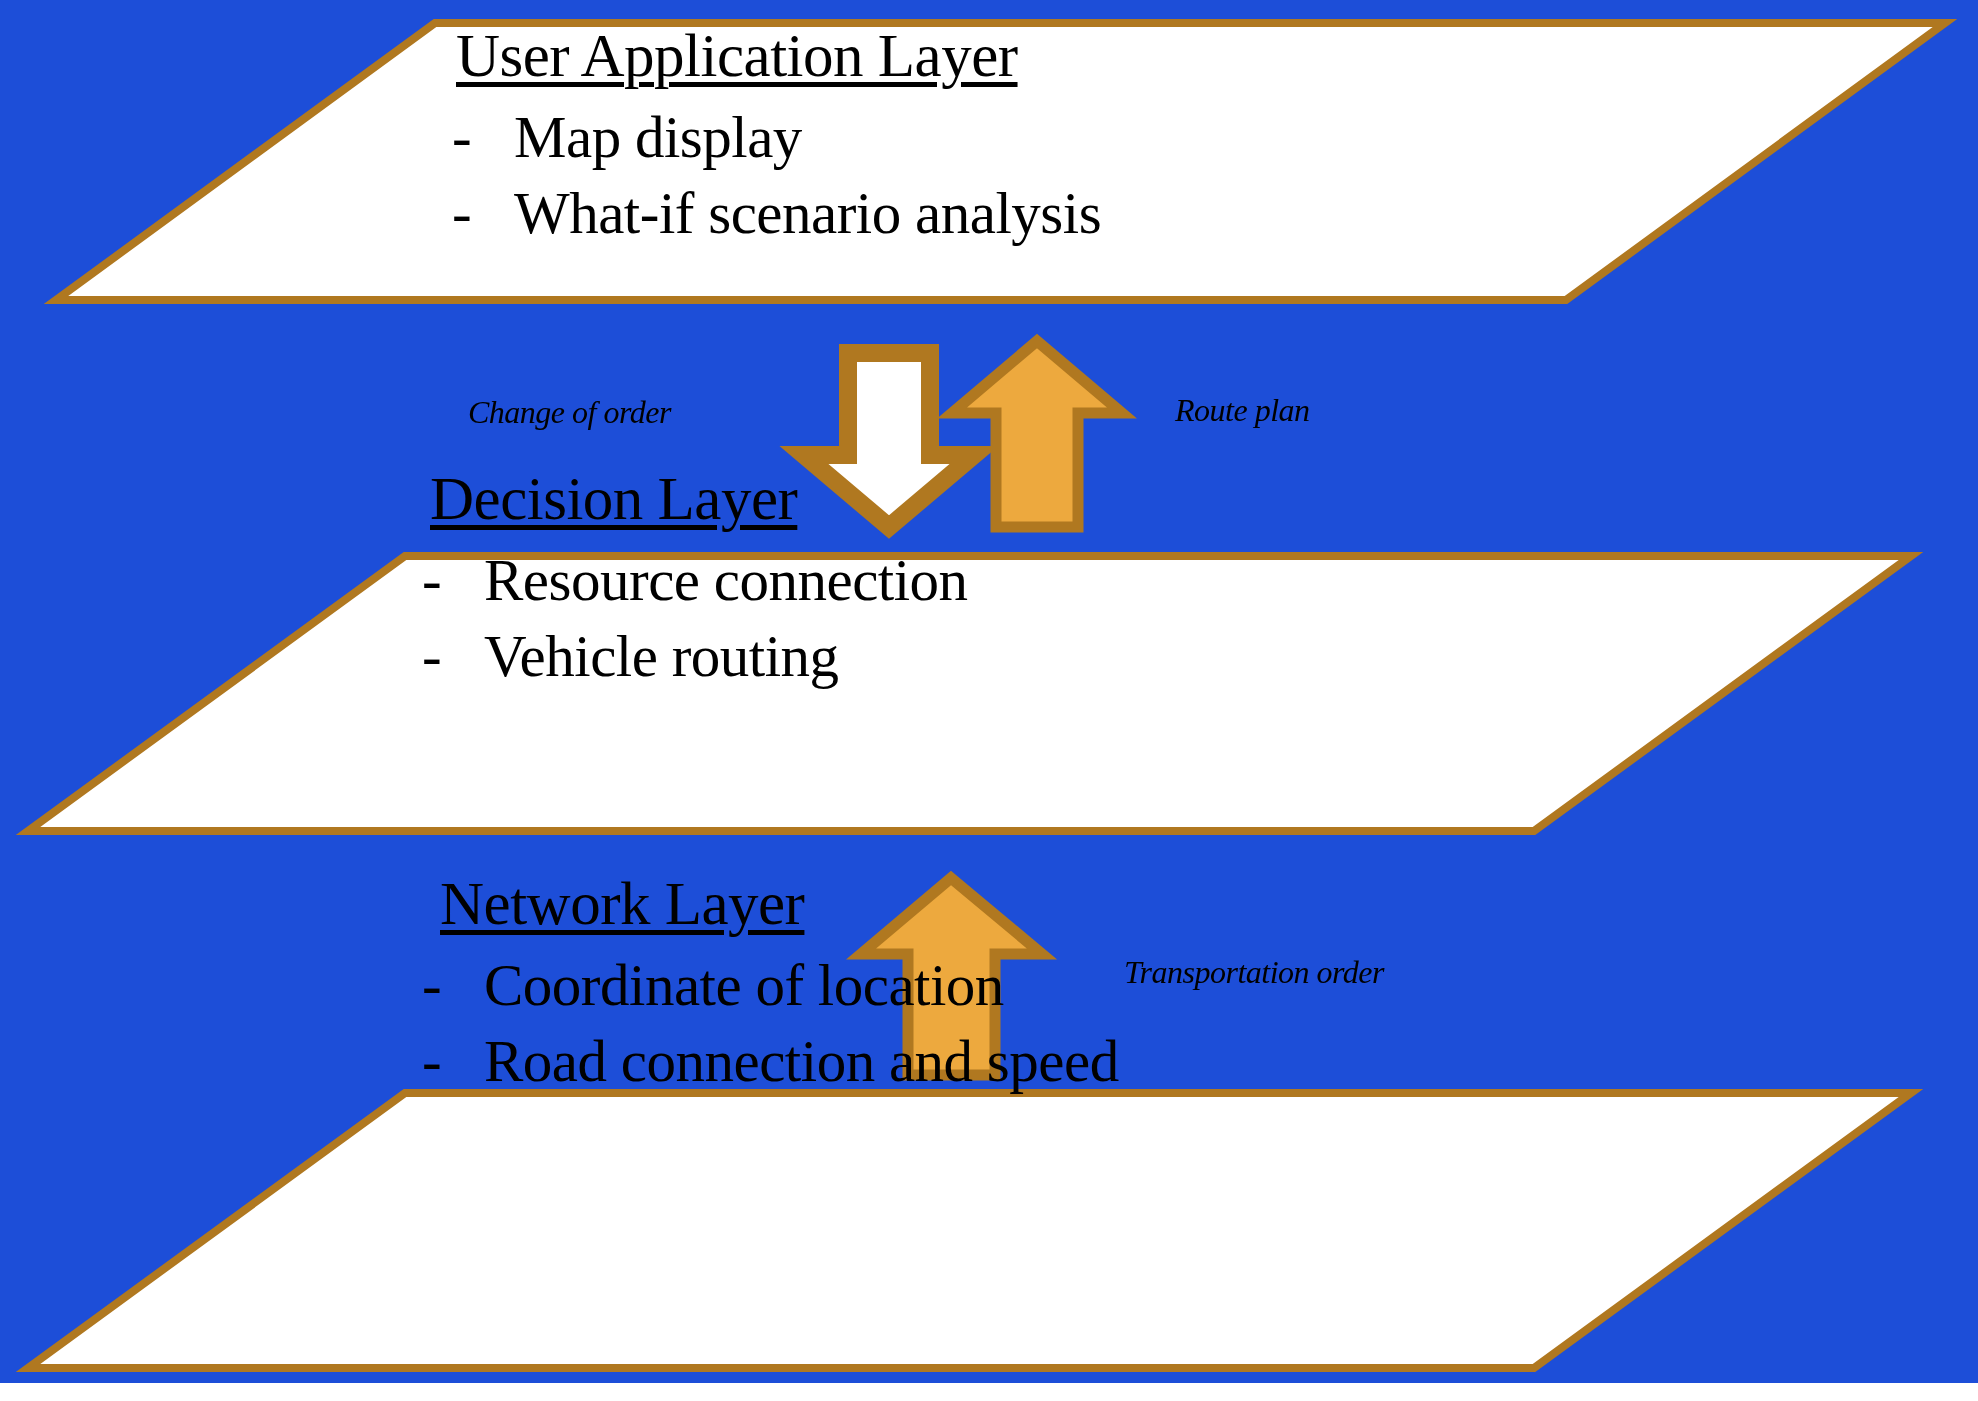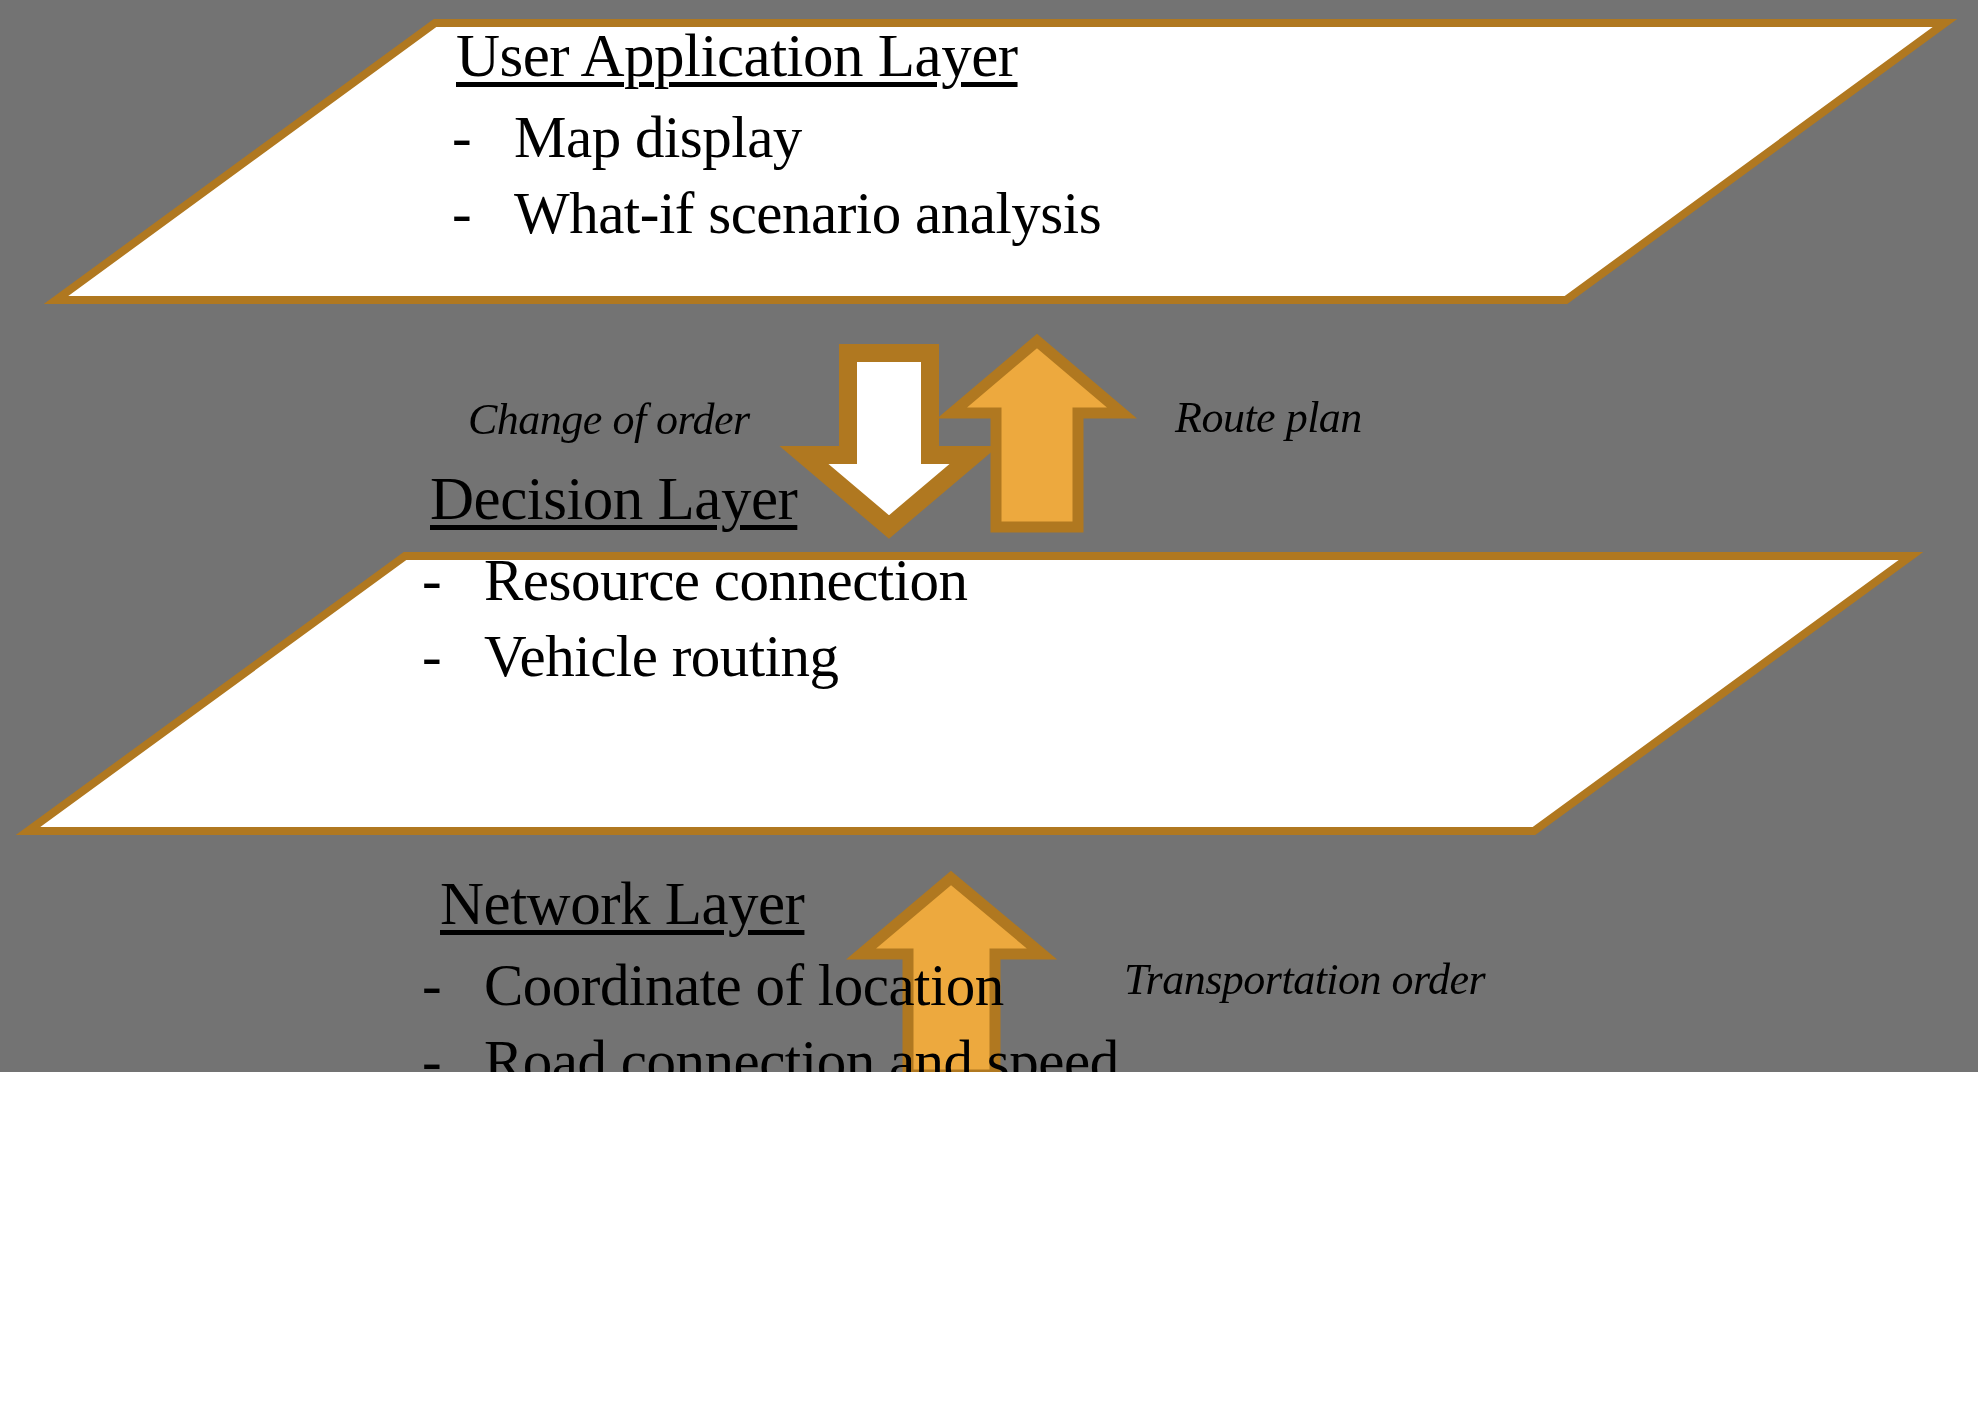--- a/index.html
+++ b/index.html
@@ -7,22 +7,22 @@
     margin: 0;
     padding: 0;
     background: #ffffff;
   }
   body {
     font-family: "Liberation Serif", "DejaVu Serif", serif;
   }
   #stage {
     position: relative;
     width: 1978px;
-    height: 1072px;
-    background: #737373;
+    height: 1383px;
+    background: #1d4ed8;
     overflow: hidden;
   }
   #svg-layer {
     position: absolute;
     left: 0;
     top: 0;
     width: 1978px;
     height: 1401px;
     pointer-events: none;
   }
@@ -73,21 +73,21 @@
   
   #layer-network-text { left: 428px; top: 872px; }
   #layer-network-text .layer-title { margin-left: 12px; font-family: Liberation Serif, serif; }
   #layer-network-text .bullets { margin-top: 12px; margin-left: -6px; }
 
   
   .flow-label {
     position: absolute;
     font-family: "Liberation Serif", "DejaVu Serif", serif;
     font-style: italic;
-    font-size: 44px;
+    font-size: 32px;
     color: #000000;
     white-space: nowrap;
     letter-spacing: -0.5px;
   }
   #label-change-of-order   { left: 468px;  top: 394px; }
   #label-route-plan        { left: 1175px; top: 392px; }
   #label-transportation    { left: 1080px; top: 954px; margin-left: 44px; }
 </style>
 </head>
 <body>

